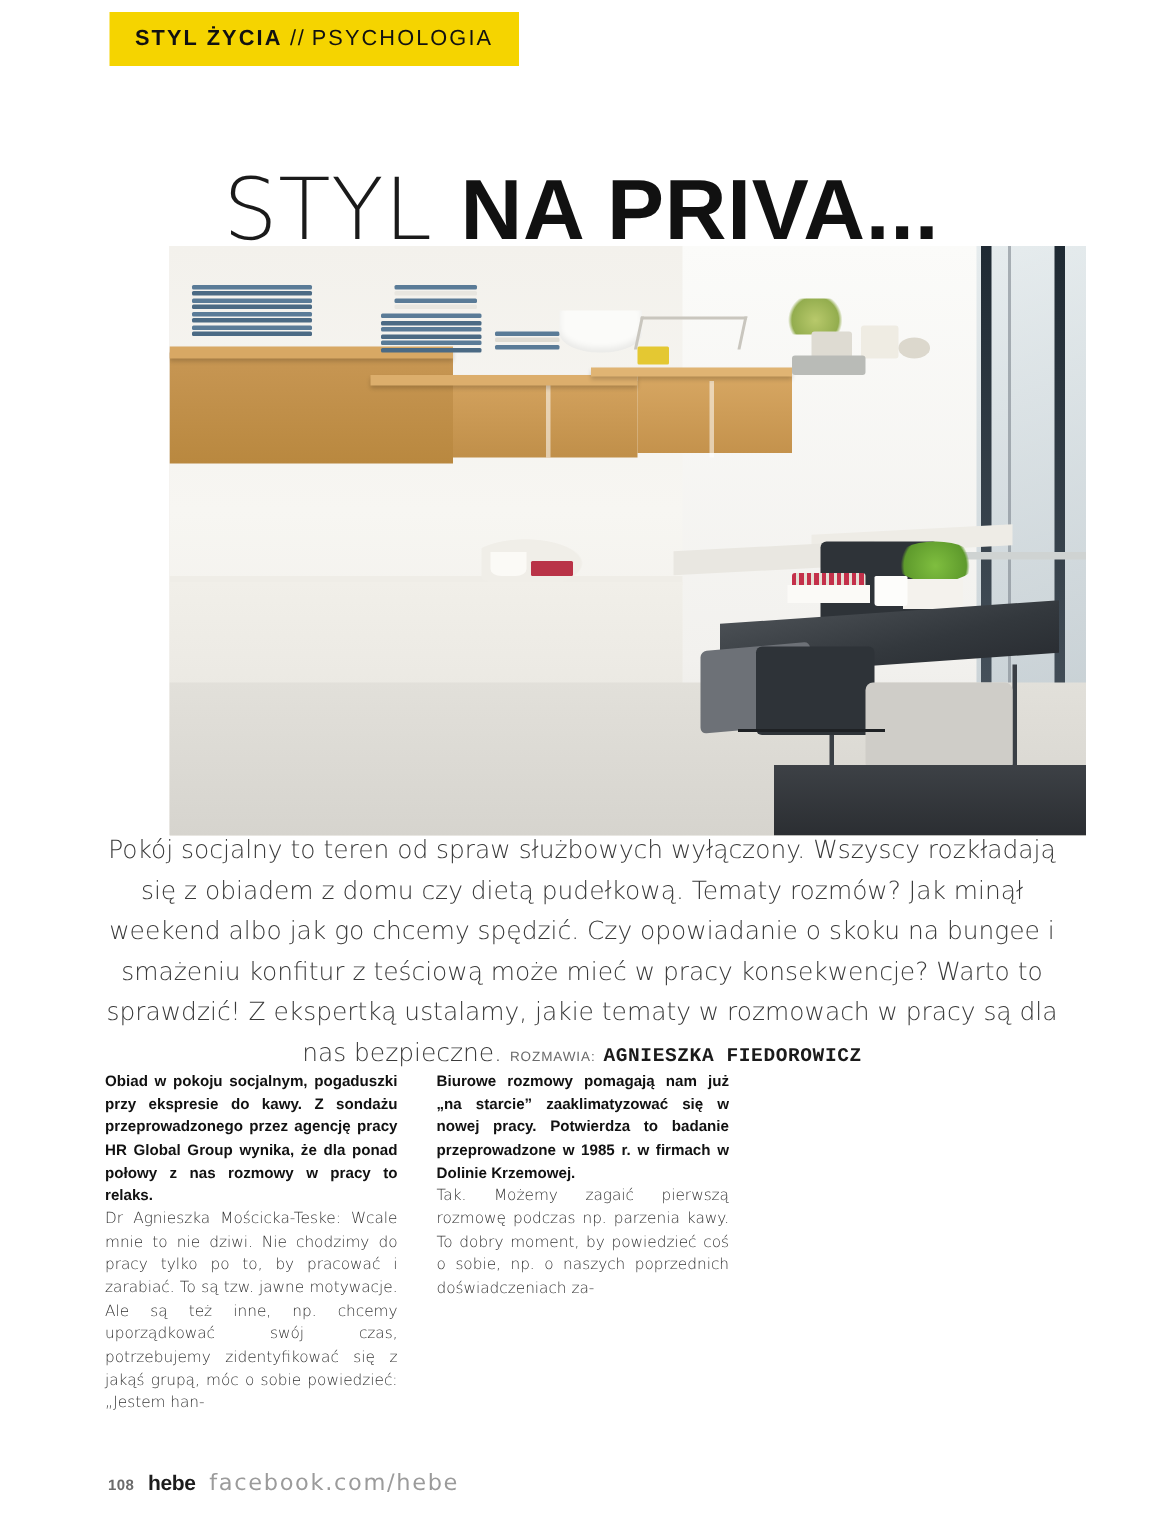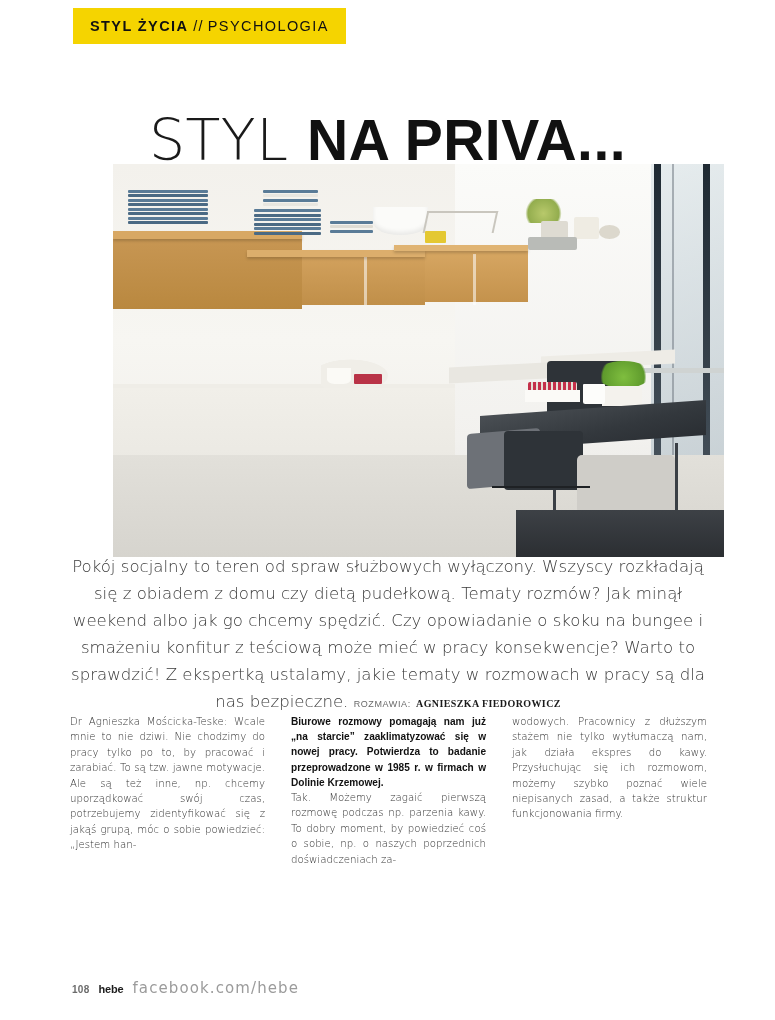--- a/index.html
+++ b/index.html
@@ -467,25 +467,25 @@
     font-weight: 300;
     font-family: "DejaVu Sans", sans-serif;
   }
   #lead .byline-label {
     font-size: 9px;
     letter-spacing: .6px;
     color: #6a6a6a;
     font-family: "Liberation Sans", sans-serif;
   }
   #lead .byline-name {
-    font-size: 10px;
+    font-size: 13px;
     letter-spacing: .4px;
     font-weight: bold;
     color: #1a1a1a;
-    font-family: Liberation Serif, serif;
+    font-family: Liberation Mono, monospace;
   }
 
   
   #body-columns {
     position: absolute;
     left: 70px;
     top: 714px;
     width: 638px;
     display: flex;
     gap: 26px;
@@ -518,21 +518,21 @@
     align-items: baseline;
     gap: 9px;
   }
   #footer .pageno {
     font-size: 10px;
     font-weight: bold;
     color: #6b6b6b;
     letter-spacing: .3px;
   }
   #footer .brand {
-    font-size: 11px;
+    font-size: 14px;
     font-weight: bold;
     color: #1c1c1c;
     letter-spacing: -.2px;
   }
   #footer .social {
     font-size: 15px;
     color: #9b9b9b;
     letter-spacing: 1.1px;
     font-family: "DejaVu Sans", sans-serif;
   }
@@ -685,28 +685,28 @@
 </figure>
 
 <div id="lead">
   <span>Pokój socjalny to teren od spraw służbowych wyłączony. Wszyscy rozkładają się z obiadem z domu czy dietą pudełkową. Tematy rozmów? Jak minął weekend albo jak go chcemy spędzić. Czy opowiadanie o skoku na bungee i smażeniu konfitur z teściową może mieć w pracy konsekwencje? Warto to sprawdzić! Z ekspertką ustalamy, jakie tematy w rozmowach w pracy są dla nas bezpieczne.</span>
   <span class="byline-label">ROZMAWIA:</span>
   <span class="byline-name">AGNIESZKA FIEDOROWICZ</span>
 </div>
 
 <div id="body-columns">
   <div class="col">
+    <p class="q">Obiad w pokoju socjalnym, pogaduszki przy ekspresie do kawy. Z sondażu przeprowadzonego przez agencję pracy HR Global Group wynika, że dla ponad połowy z nas rozmowy w pracy to relaks.</p>
     <p class="a">Dr Agnieszka Mościcka-Teske: Wcale mnie to nie dziwi. Nie chodzimy do pracy tylko po to, by pracować i zarabiać. To są tzw. jawne motywacje. Ale są też inne, np. chcemy uporządkować swój czas, potrzebujemy zidentyfikować się z jakąś grupą, móc o sobie powiedzieć: „Jestem han-</p>
   </div>
   <div class="col">
     <p class="q">Biurowe rozmowy pomagają nam już „na starcie” zaaklimatyzować się w nowej pracy. Potwierdza to badanie przeprowadzone w 1985 r. w firmach w Dolinie Krzemowej.</p>
     <p class="a">Tak. Możemy zagaić pierwszą rozmowę podczas np. parzenia kawy. To dobry moment, by powiedzieć coś o sobie, np. o naszych poprzednich doświadczeniach za-</p>
   </div>
   <div class="col">
-    <p class="a">wodowych. Pracownicy z dłuższym stażem nie tylko wytłumaczą nam, jak działa ekspres do kawy. Przysłuchując się ich rozmowom, możemy szybko poznać wiele niepisanych zasad, a także struktur funkcjonowania firmy.</p>
   </div>
 </div>
 
 <div id="footer">
   <span class="pageno">108</span>
   <span class="brand">hebe</span>
   <span class="social">facebook.com/hebe</span>
 </div>
 
 </body></html>

